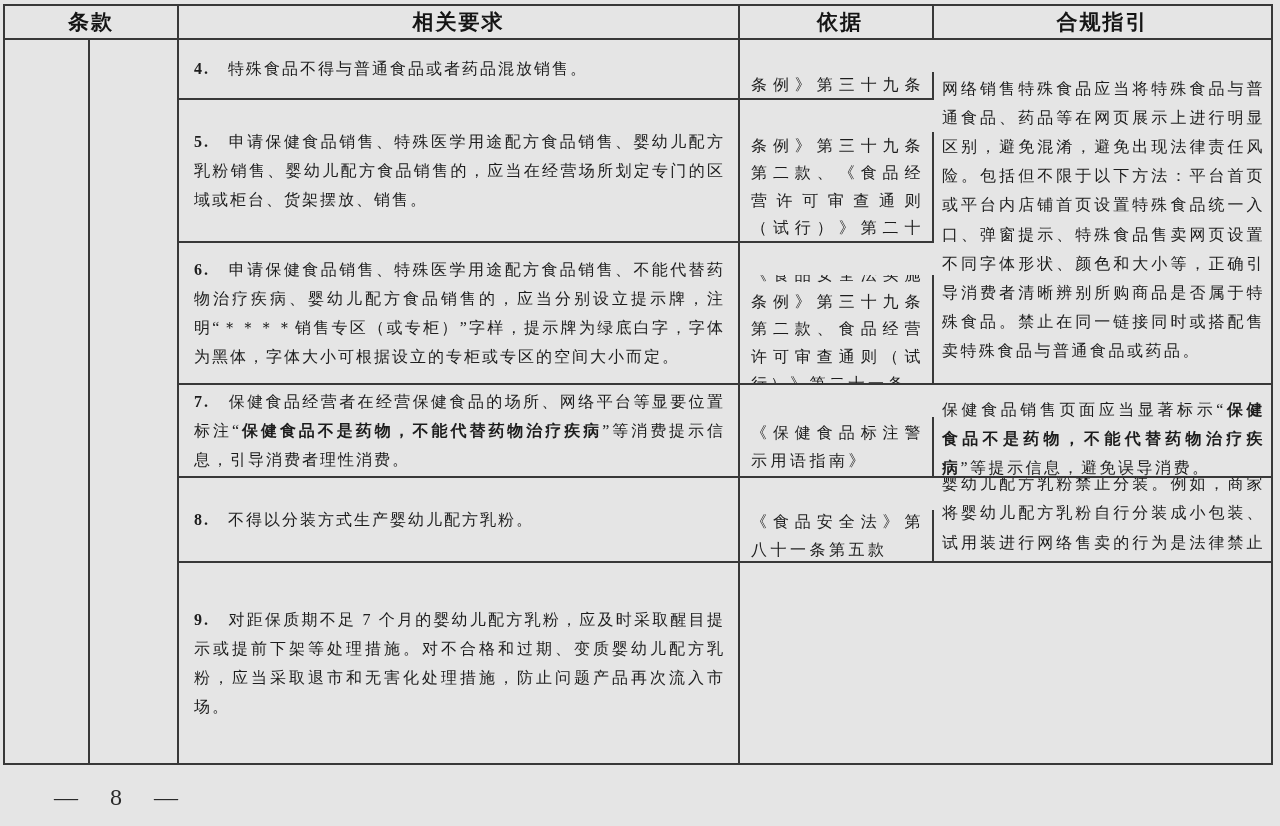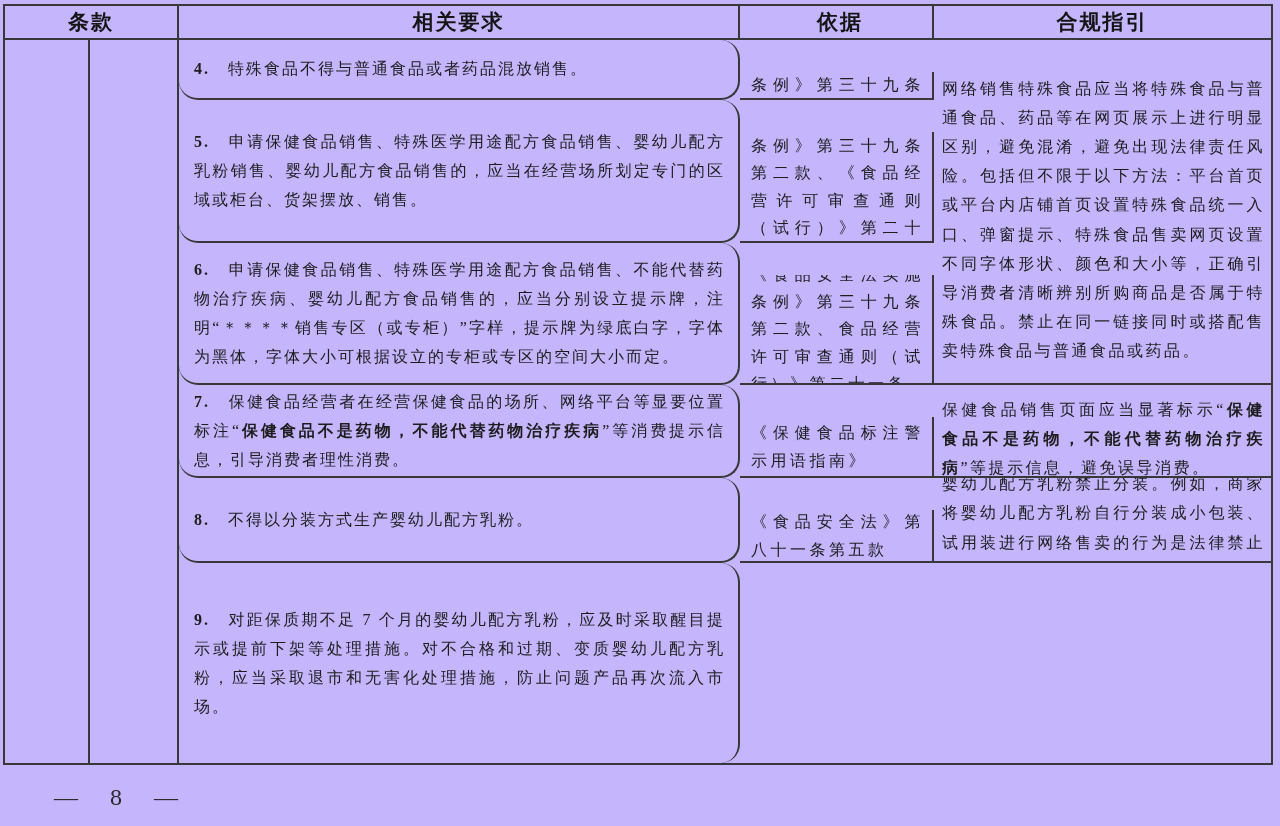--- a/index.html
+++ b/index.html
@@ -1,21 +1,21 @@
 <!DOCTYPE html>
 <html><head>
 <meta charset="utf-8">
 <style>
   * { box-sizing: border-box; margin: 0; padding: 0; }
   html, body { background: #ffffff; }
   .screen {
     position: relative;
     width: 1280px;
     height: 826px;
-    background: #c4b5fd;
+    background: #e5e5e5;
     font-family: "Liberation Serif", "DejaVu Serif", serif;
     color: #1d1d1d;
     overflow: hidden;
   }
   .doc-table {
     position: absolute;
     left: 3px;
     top: 4px;
     width: 1270px;
     height: 761px;
@@ -55,21 +55,21 @@
   }
   .inner b { font-weight: 700; }
   .req { padding: 4px 13px 4px 15px; }
   .req .inner { font-size: 16px; line-height: 1.82; letter-spacing: 2px; }
   .basis { padding: 4px 8px 4px 11px; }
   .basis .inner { font-size: 16px; line-height: 1.7; letter-spacing: 3.5px; }
   .guid { padding: 20px 6px 4px 8px; }
   .guid .inner { font-size: 16px; line-height: 1.82; letter-spacing: 2.5px; }
   .r4  { grid-row: 2; } .r5 { grid-row: 3; } .r6 { grid-row: 4; }
   .r7  { grid-row: 5; } .r8 { grid-row: 6; } .r9 { grid-row: 7; }
-  .c-req { grid-column: 3; border-radius: 19px; }
+  .c-req { grid-column: 3; }
   .c-basis { grid-column: 4; margin-top: 32px; }
   .c-guid { grid-column: 5; justify-content: flex-end; }
   .g46 { grid-area: 2 / 5 / 5 / 6; }
   .page-number {
     position: absolute;
     left: 54px;
     top: 784px;
     font-size: 24px;
     letter-spacing: 4px;
     word-spacing: 18px;

